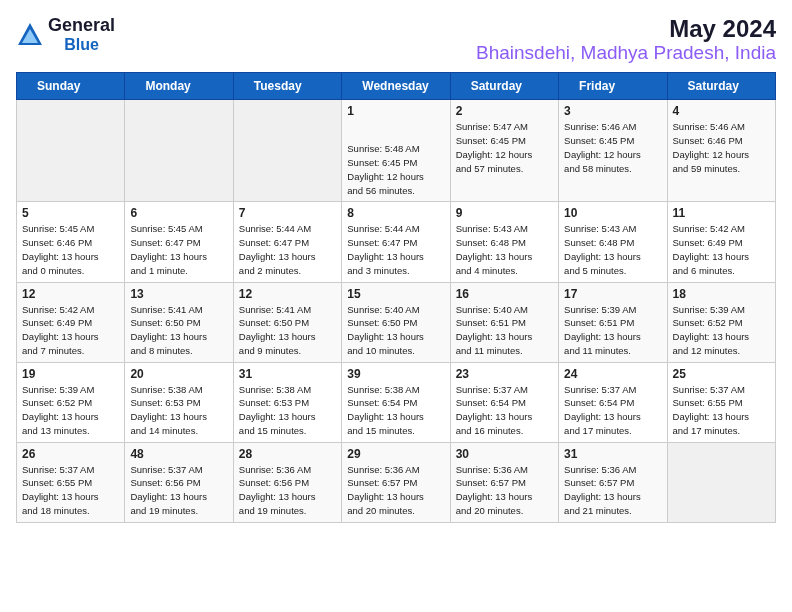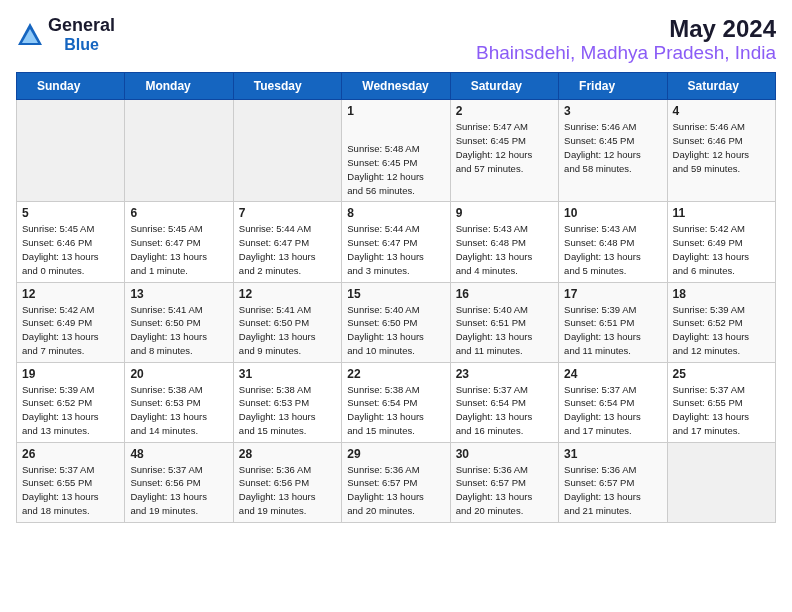--- a/index.html
+++ b/index.html
@@ -281,21 +281,21 @@
 and 14 minutes.</div>
         </td>
         <td>
           <span class="day-number">31</span>
           <div class="cell-info" style="white-space: pre-line;">Sunrise: 5:38 AM
 Sunset: 6:53 PM
 Daylight: 13 hours
 and 15 minutes.</div>
         </td>
         <td>
-          <span class="day-number">22</span>
+          <span class="day-number">39</span>
           <div class="cell-info" style="white-space: pre-line;">Sunrise: 5:38 AM
 Sunset: 6:54 PM
 Daylight: 13 hours
 and 15 minutes.</div>
         </td>
         <td>
           <span class="day-number">23</span>
           <div class="cell-info" style="white-space: pre-line;">Sunrise: 5:37 AM
 Sunset: 6:54 PM
 Daylight: 13 hours

